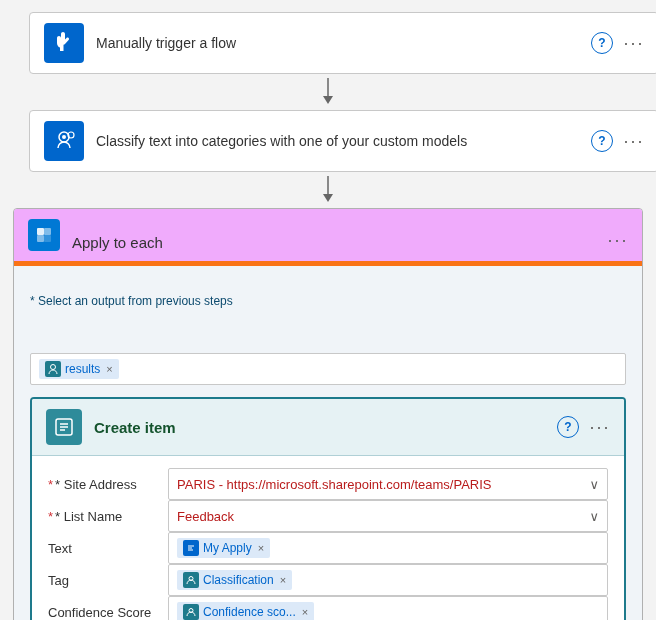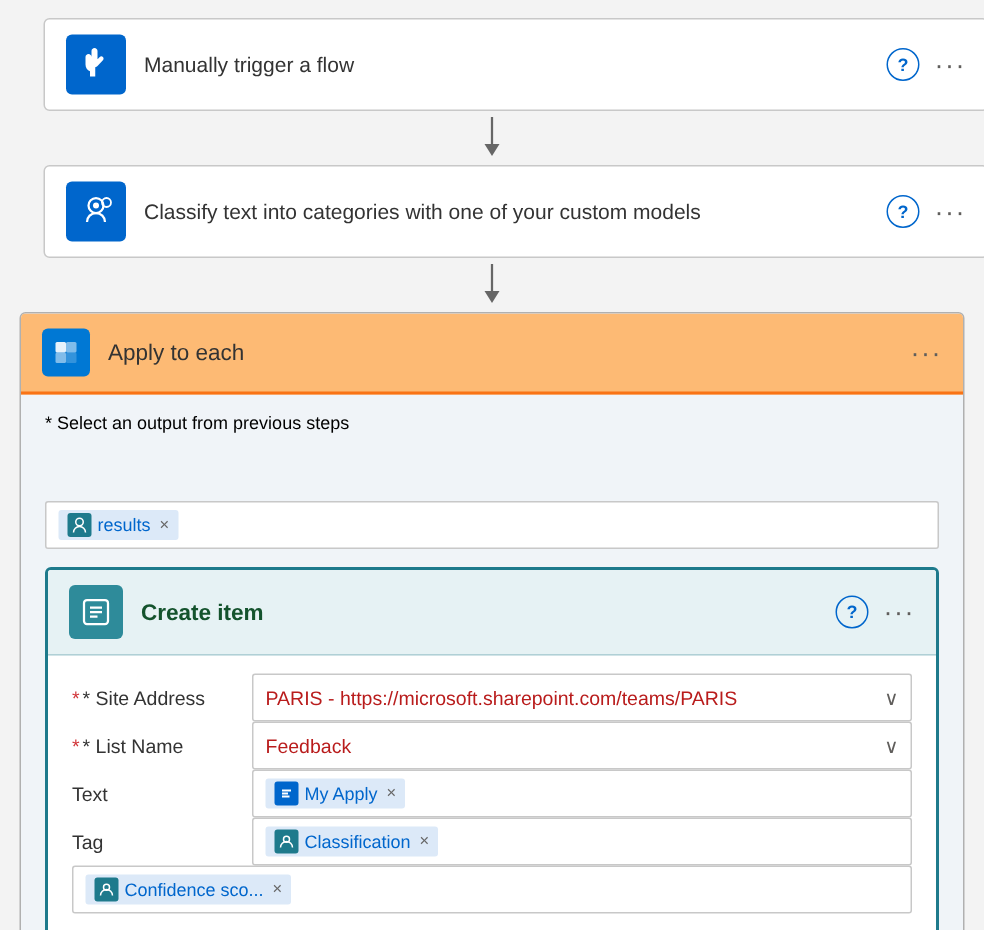--- a/index.html
+++ b/index.html
@@ -72,24 +72,24 @@
     
     .apply-block {
       width: 630px;
       border: 1.5px solid #b0b0b0;
       border-radius: 4px;
       background: #f0f4f8;
       overflow: hidden;
     }
     .apply-header {
       display: flex;
-      align-items: center;
+      align-items: flex-end;
       padding: 10px 14px;
-      background: #fdba74;
-      border-bottom: 2px solid #f97316;
+      background: #f0abfc;
+      border-bottom: 5px solid #f97316;
     }
     .apply-header-icon {
       width: 32px;
       height: 32px;
       background: #0078d4;
       border-radius: 4px;
       display: flex;
       align-items: center;
       justify-content: center;
       margin-right: 12px;
@@ -99,22 +99,23 @@
       font-size: 15px;
       color: #333;
       font-weight: 400;
       flex: 1;
     }
     .apply-body {
       padding: 12px 16px;
     }
     .field-label {
       font-size: 12px;
-      color: #000000;
+      color: #0c4a6e;
       margin-bottom: 4px;
+      margin-top: 16px;
     }
     .token-input {
       background: white;
       border: 1px solid #c8c8c8;
       border-radius: 2px;
       padding: 5px 8px;
       display: flex;
       align-items: center;
       flex-wrap: wrap;
       gap: 4px;
@@ -377,20 +378,21 @@
                     <path d="M1 9c0-2.2 1.8-4 4-4s4 1.8 4 4" stroke="white" stroke-width="1" fill="none"></path>
                   </svg>
                 </div>
                 <span>Classification</span>
                 <span class="token-close">×</span>
               </div>
             </div>
           </div>
 
           <div class="form-row">
+            <div class="form-row-label">Confidence Score</div>
             <div class="form-row-input">
               <div class="token">
                 <div class="token-icon teal">
                   <svg width="10" height="10" viewBox="0 0 10 10" fill="white">
                     <circle cx="5" cy="3.5" r="2" stroke="white" stroke-width="1" fill="none"></circle>
                     <path d="M1 9c0-2.2 1.8-4 4-4s4 1.8 4 4" stroke="white" stroke-width="1" fill="none"></path>
                   </svg>
                 </div>
                 <span>Confidence sco...</span>
                 <span class="token-close">×</span>

